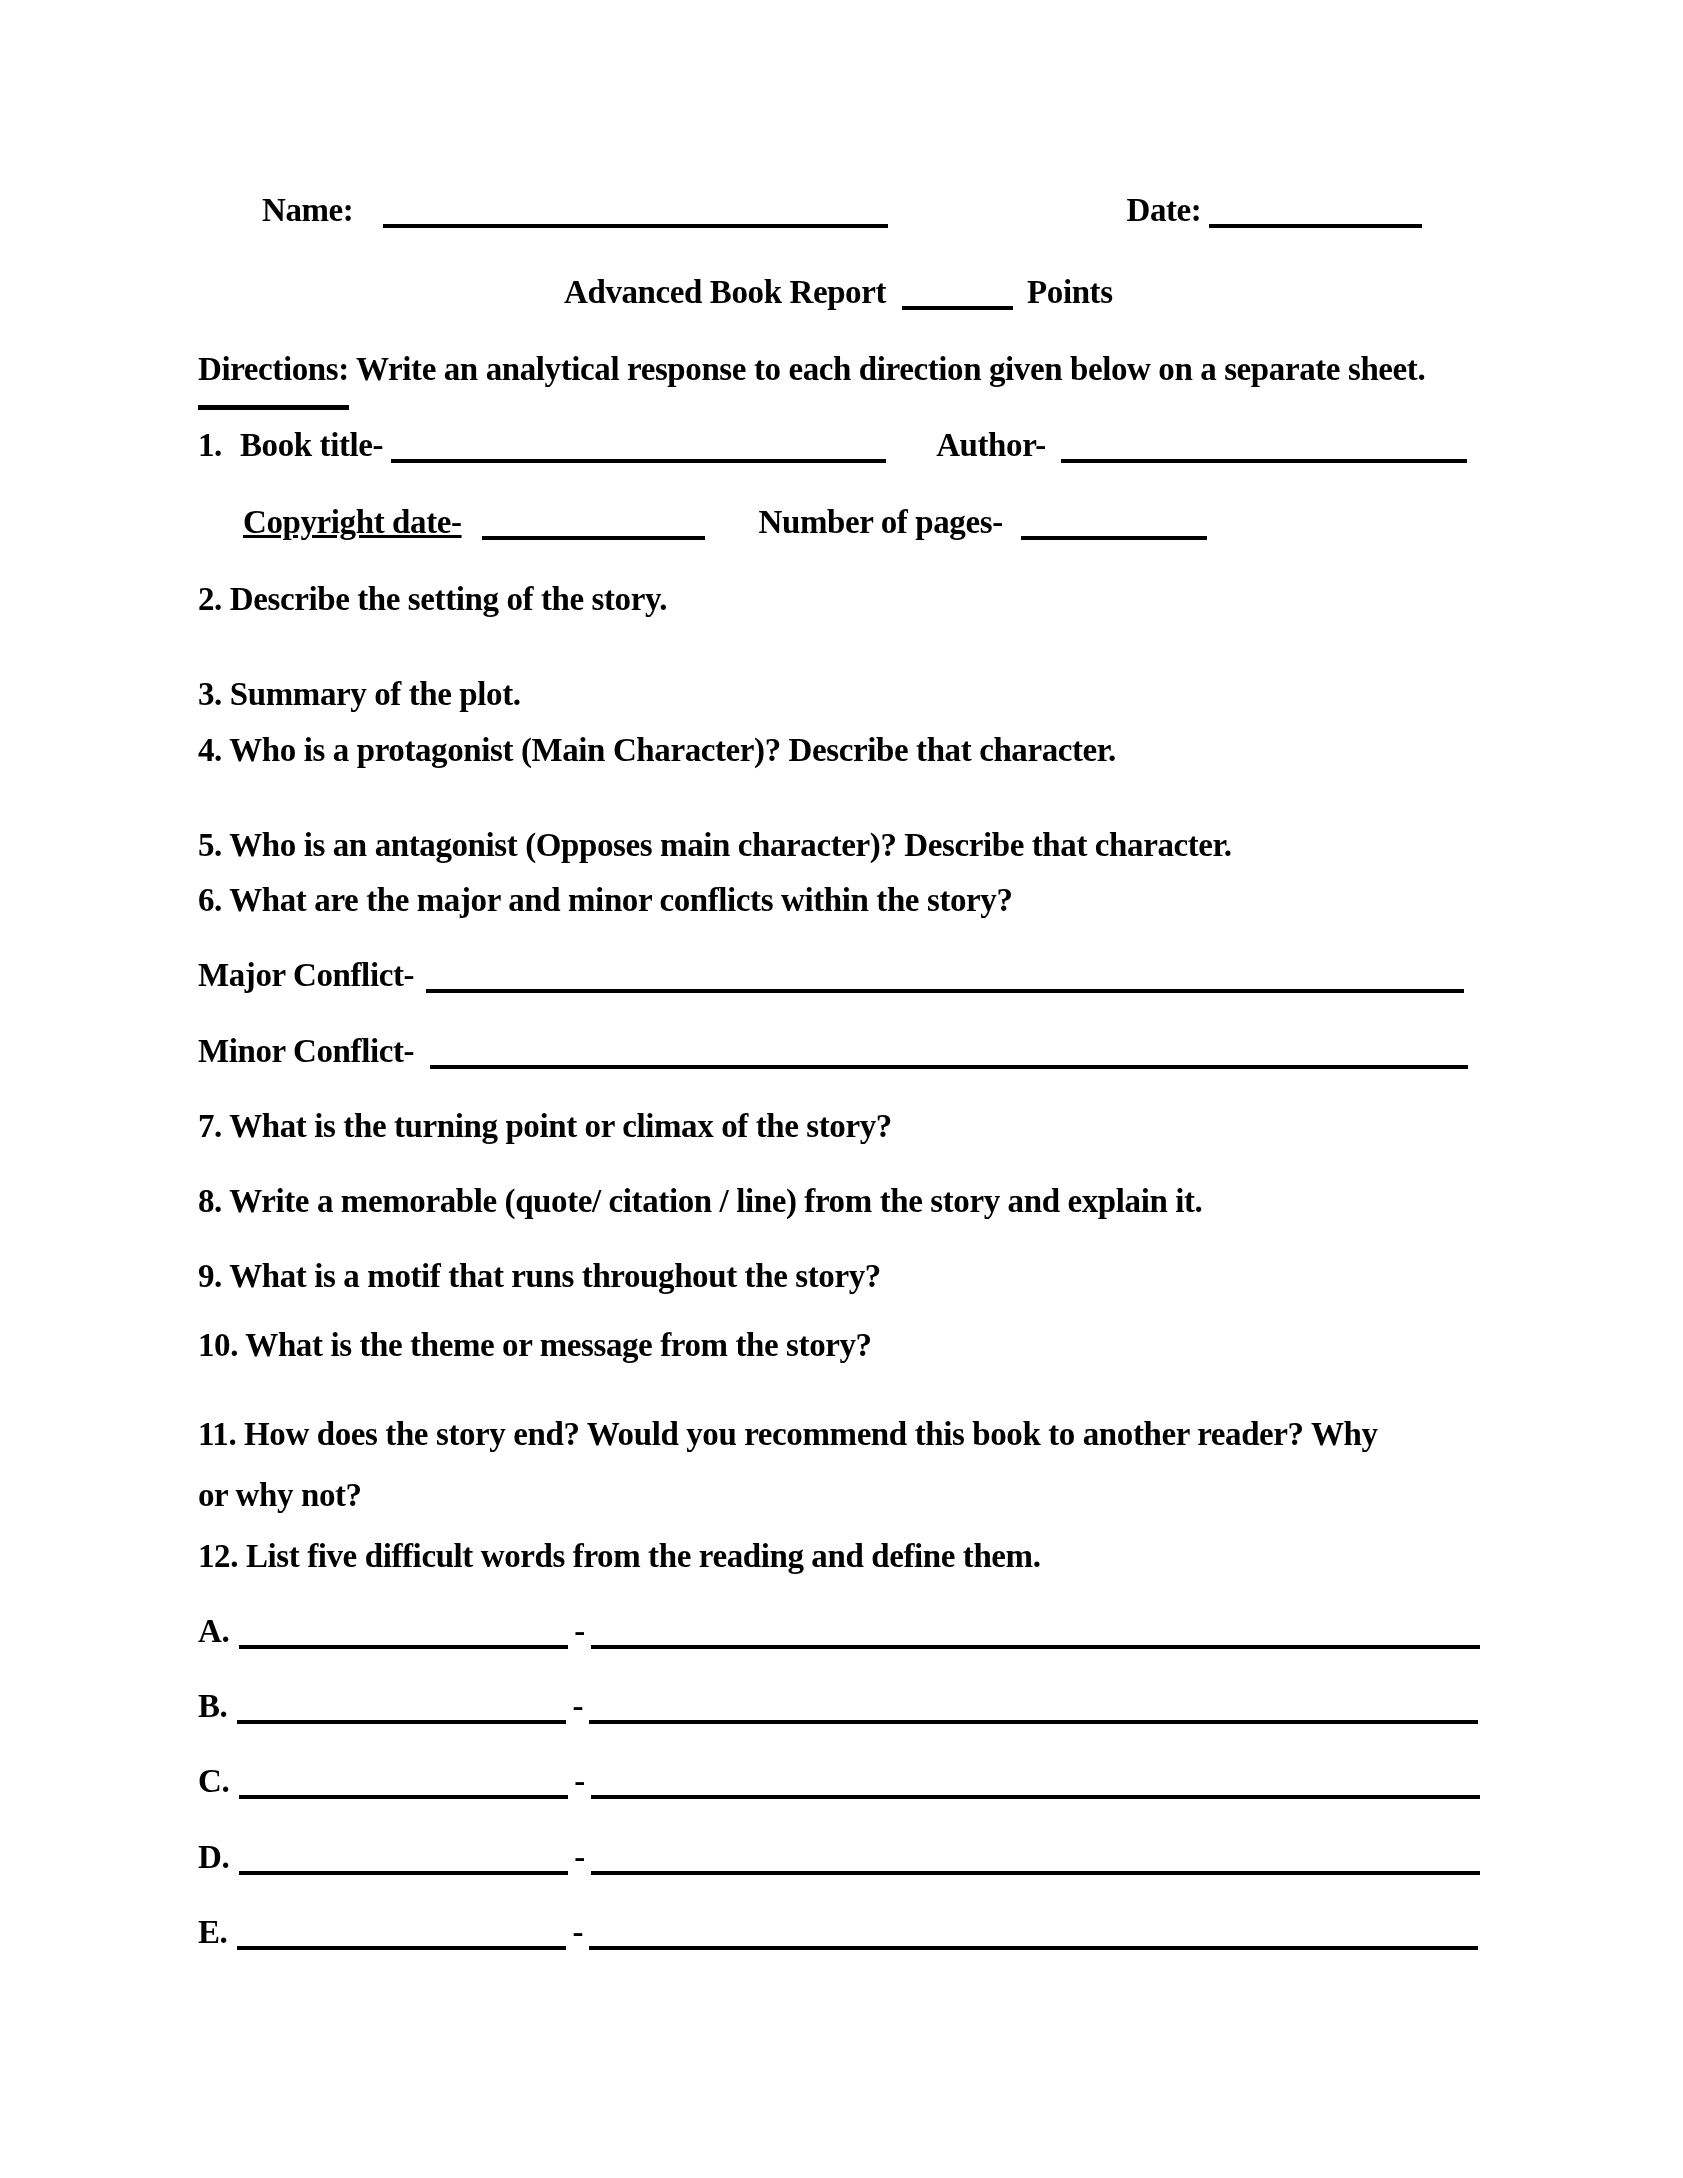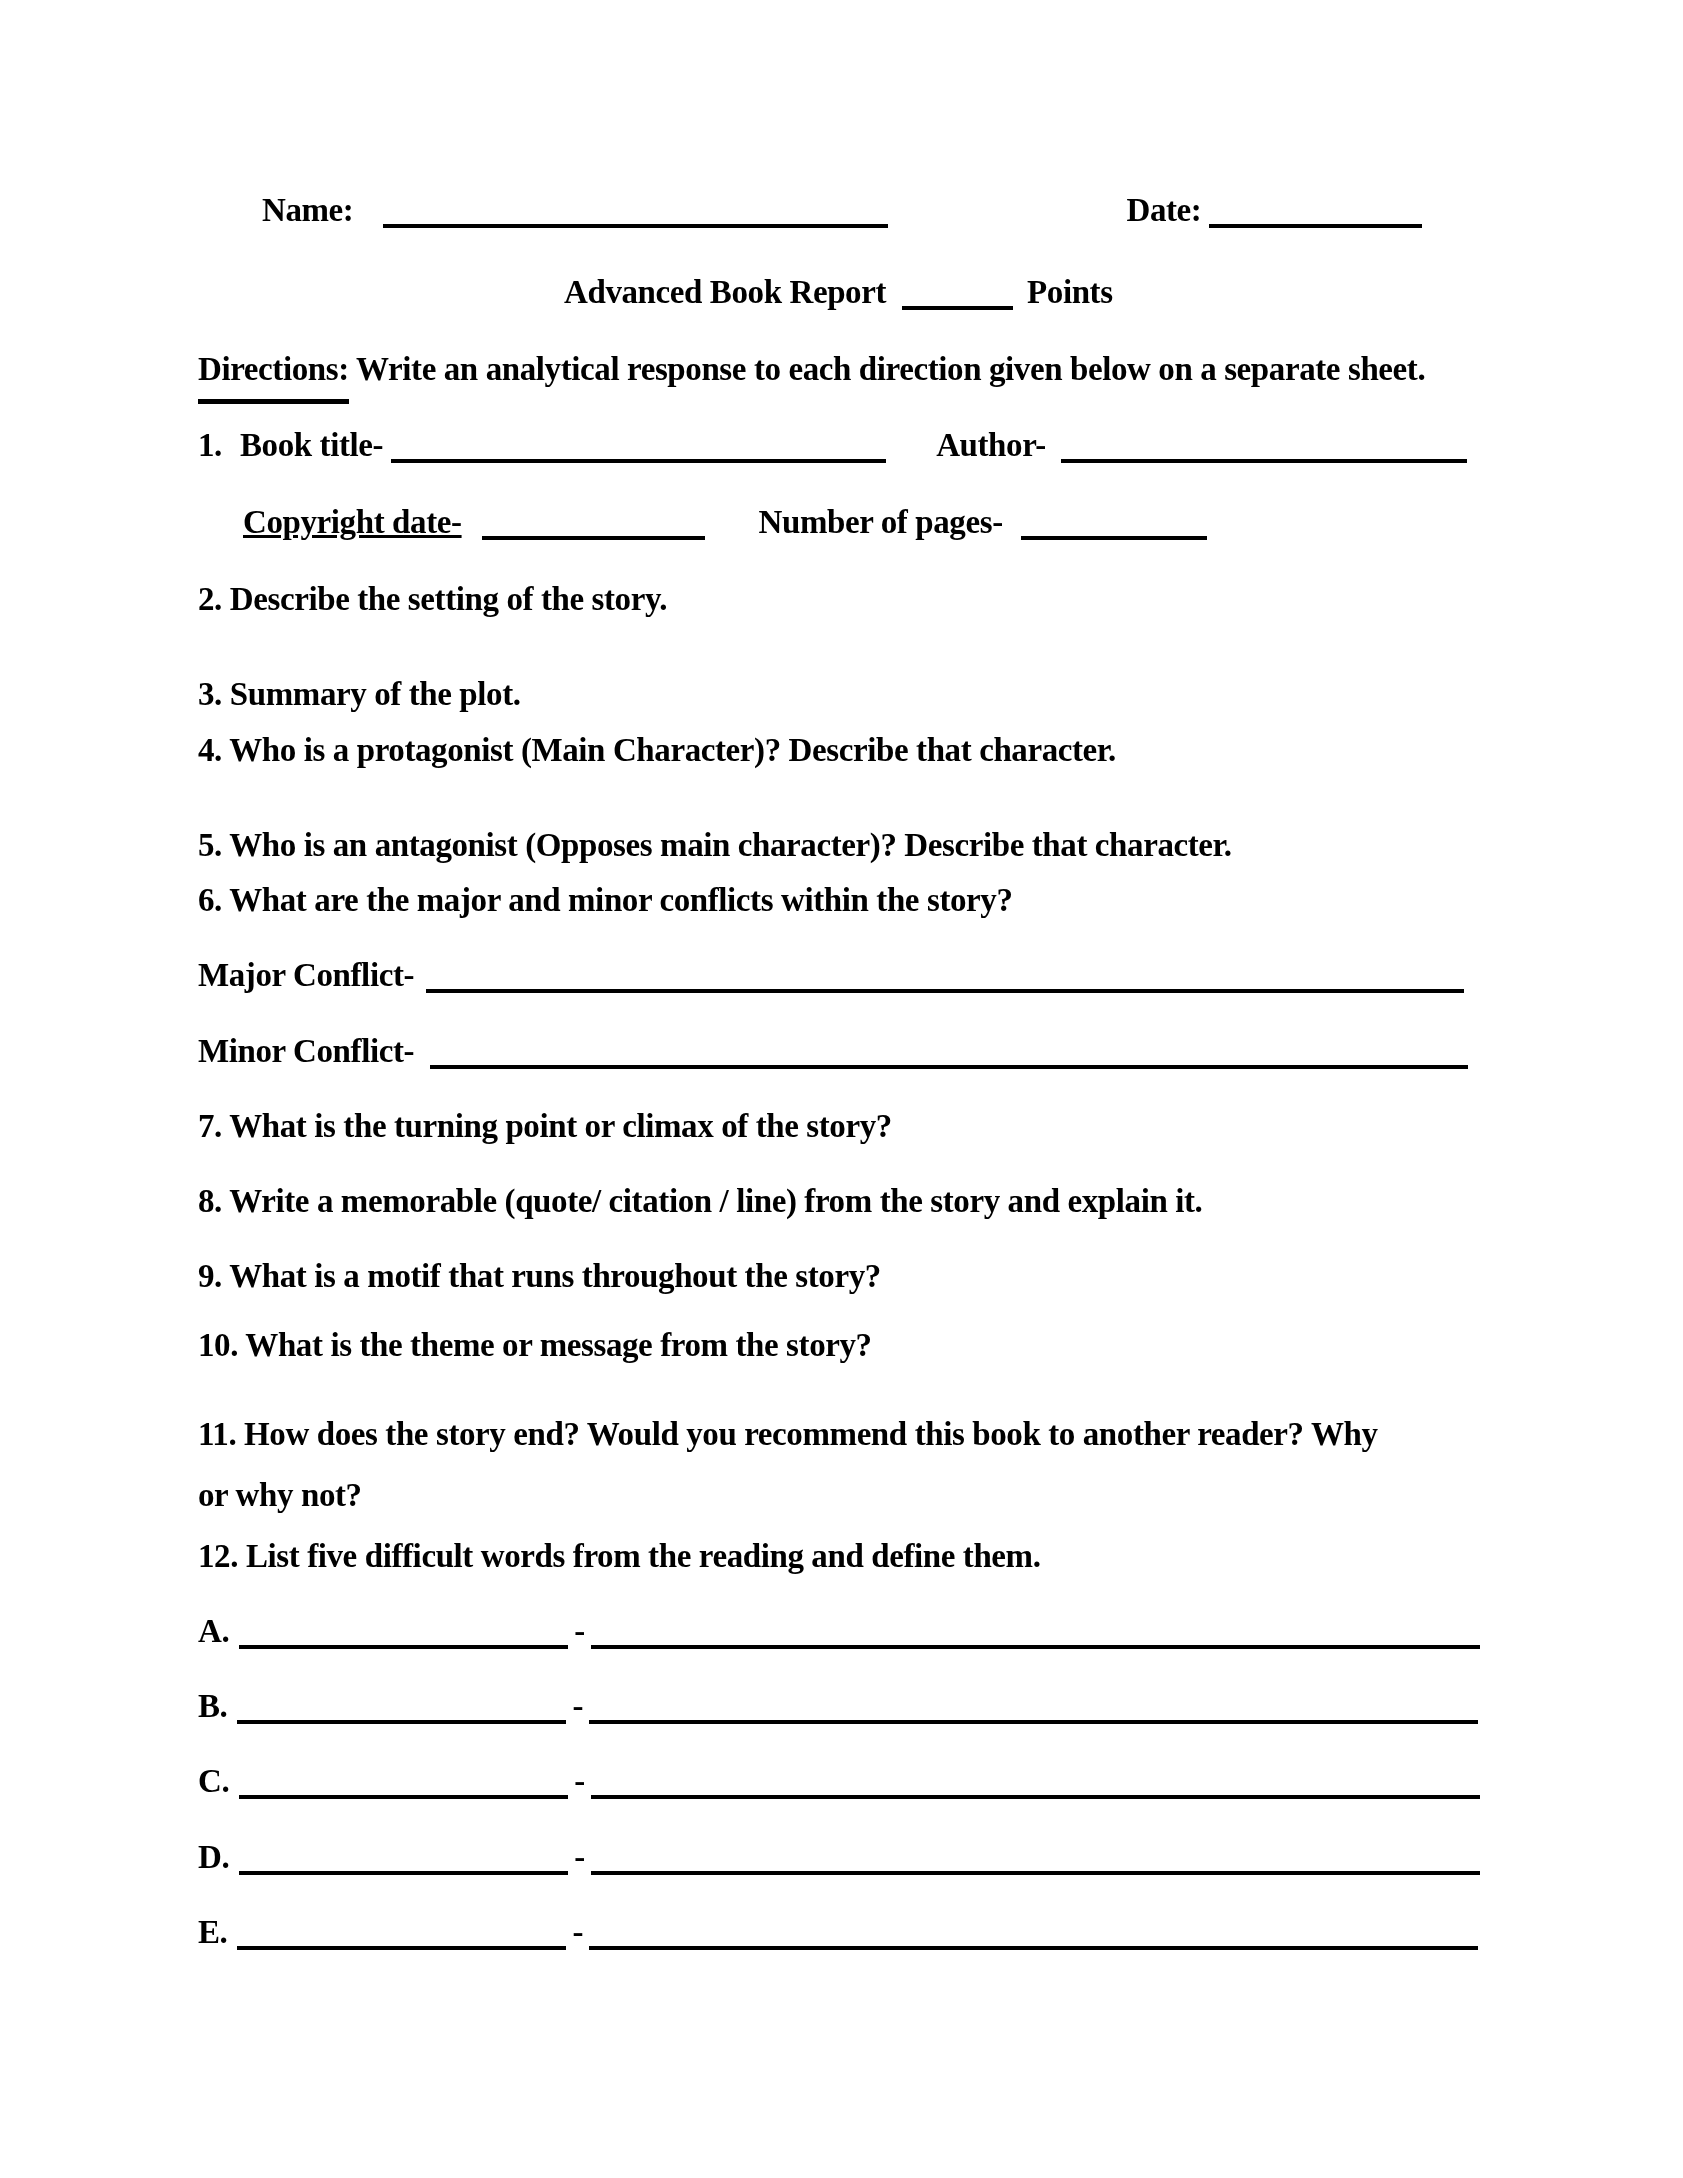--- a/index.html
+++ b/index.html
@@ -21,21 +21,21 @@
     white-space:nowrap;
   }
   .wrap{white-space:normal;}
   .blank{
     display:inline-block;
     border-bottom:4px solid #000;
     height:30px;
     position:relative;
     top:7px;
   }
-  .ulabel{border-bottom:5px solid #000;padding-bottom:12px;}
+  .ulabel{border-bottom:5px solid #000;padding-bottom:18px;}
 </style>
 </head>
 <body>
 
 <div id="page">
 
   <div class="row" style="top:187px;"><span style="margin-left:64px;">Name:</span><span class="blank" style="margin-left:30px;width:505px;"></span><span style="margin-left:238px;">Date:</span><span class="blank" style="margin-left:8px;width:213px;"></span></div>
 
   <div class="row" style="top:269px;"><span style="margin-left:366px;">Advanced Book Report</span><span class="blank" style="margin-left:16px;width:111px;"></span><span style="margin-left:14px;">Points</span></div>
 

